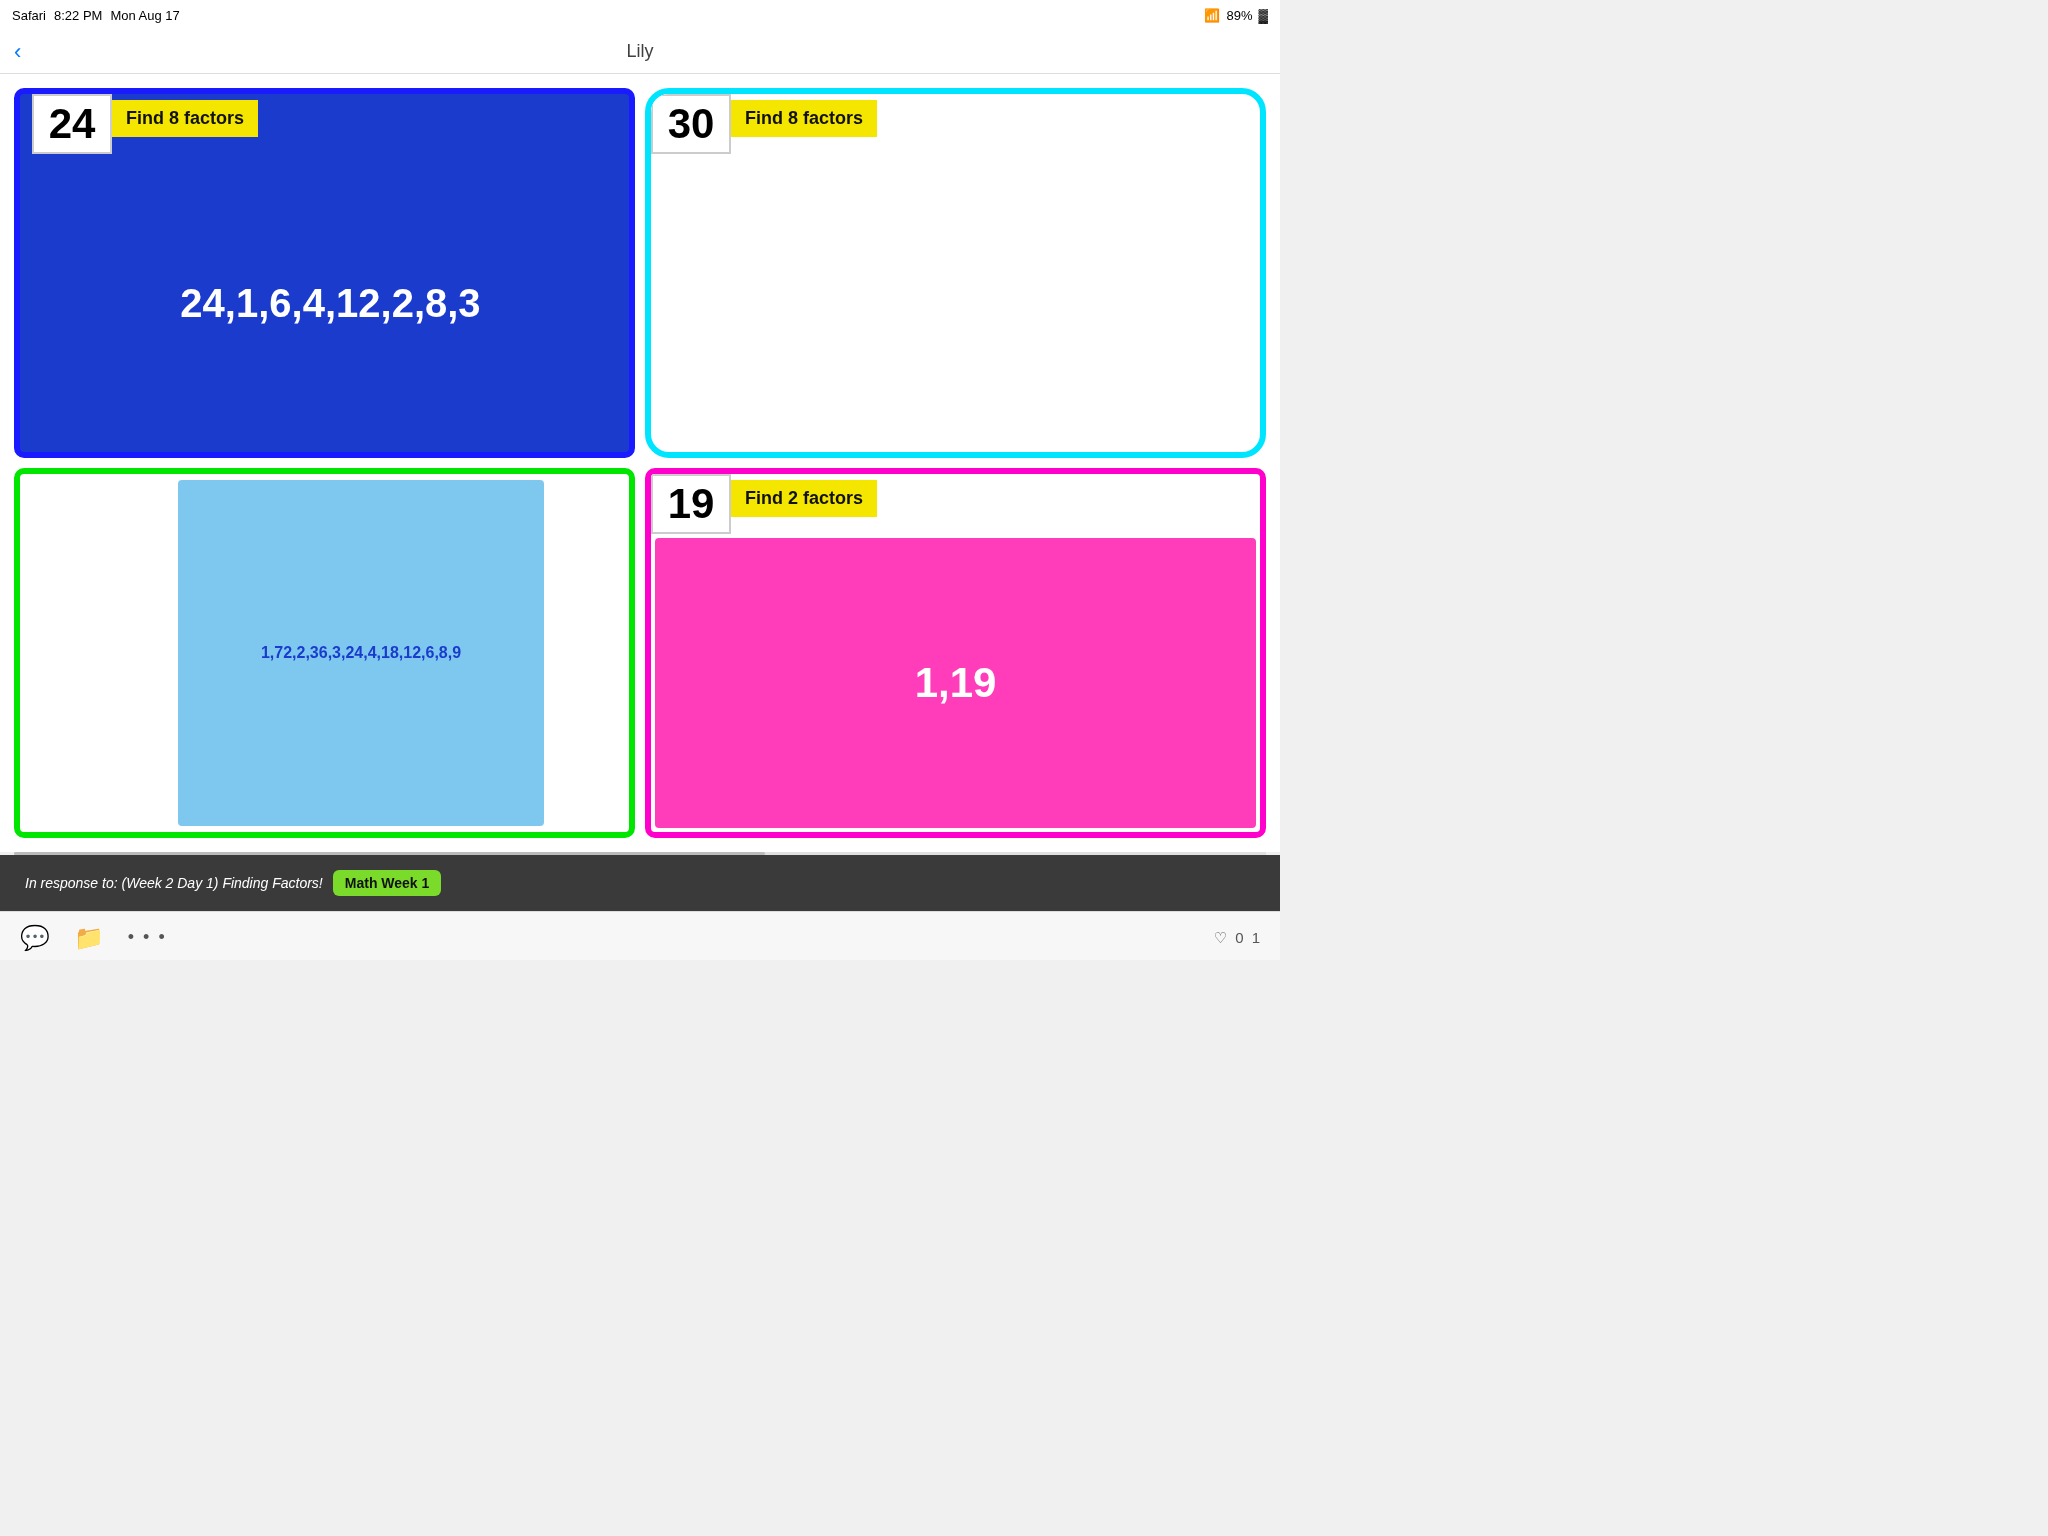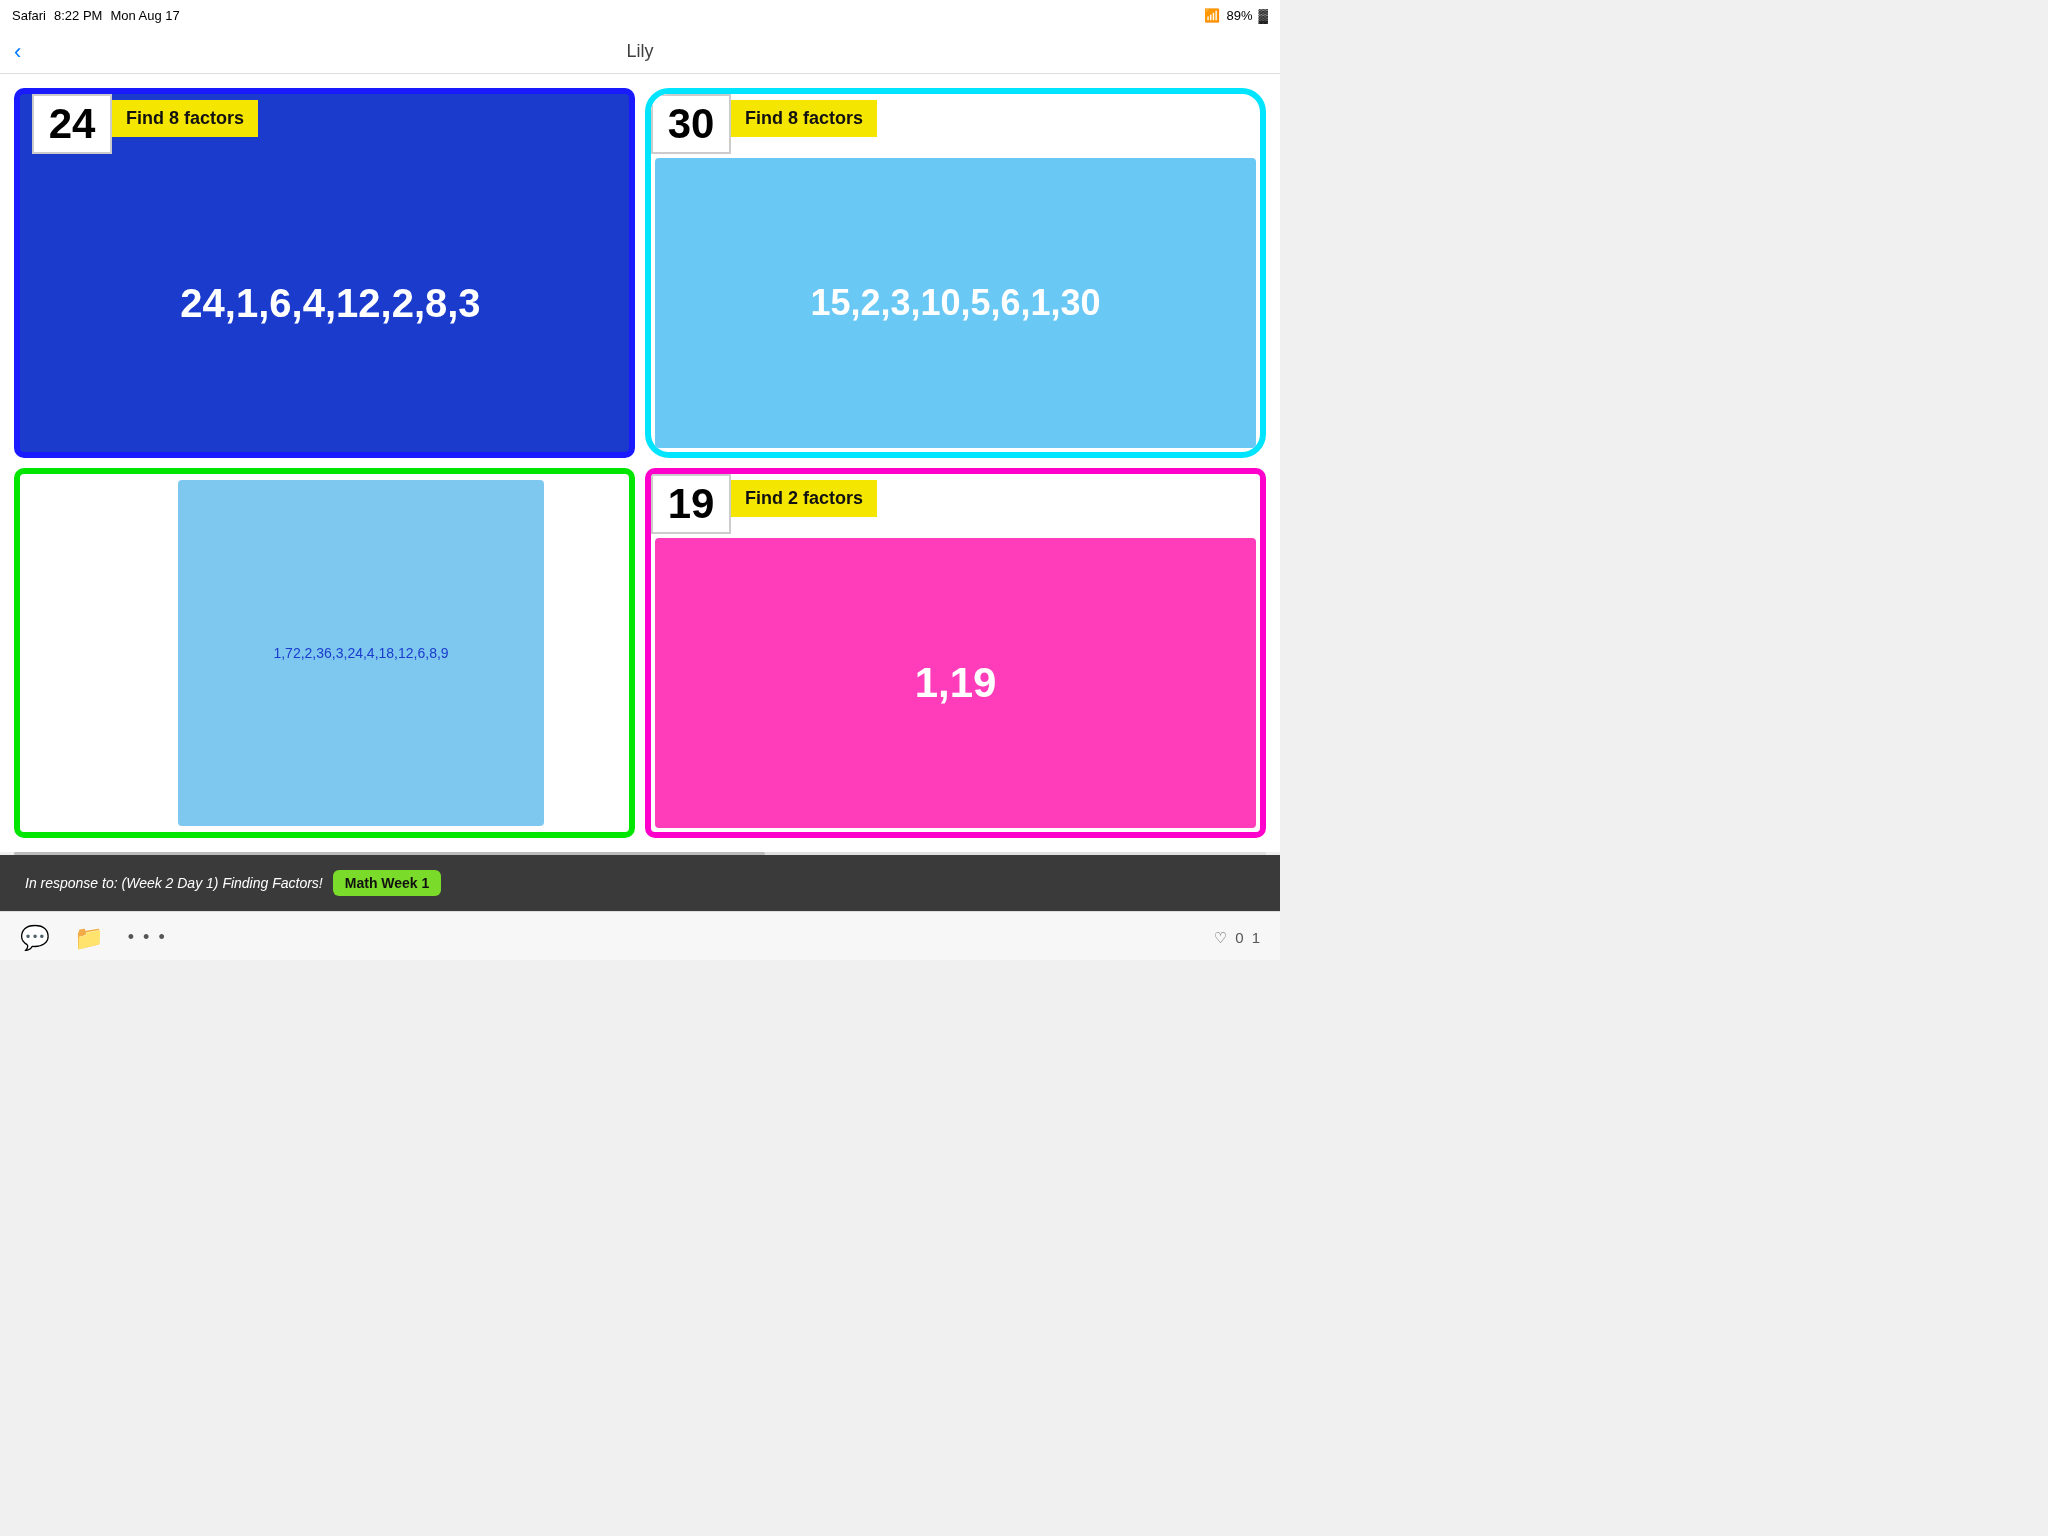--- a/index.html
+++ b/index.html
@@ -149,22 +149,22 @@
 
     
     .card-green .card-answer {
       background: #7ec8f0;
       align-self: flex-start;
       width: 60%;
       margin-left: 26%;
     }
     .card-green .card-answer-text {
       color: #1a3bcc;
-      font-size: 14px;
-      font-weight: 400;
+      font-size: 16px;
+      font-weight: 700;
     }
 
     
     .card-magenta .card-answer {
       background: #ff3dbb;
       margin: 4px;
       align-self: flex-start;
       width: calc(100% - 8px);
     }
     .card-magenta .card-answer-text {
@@ -262,23 +262,20 @@
 
   <div class="card card-cyan">
     <div class="card-header">
       <div class="card-number-box">
         <span>30</span>
       </div>
       <div class="card-task-label">
         <span>Find 8 factors</span>
       </div>
     </div>
-    <div class="card-answer">
-      <span class="card-answer-text">15,2,3,10,5,6,1,30</span>
-    </div>
   </div>
 
   <div class="card card-green">
     <div class="card-answer">
       <span class="card-answer-text">1,72,2,36,3,24,4,18,12,6,8,9</span>
     </div>
   </div>
 
   <div class="card card-magenta">
     <div class="card-header">

